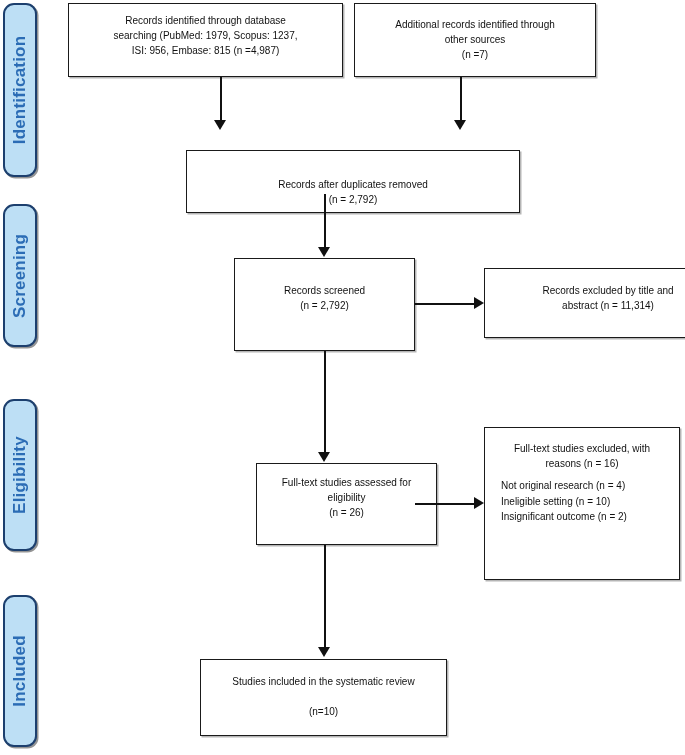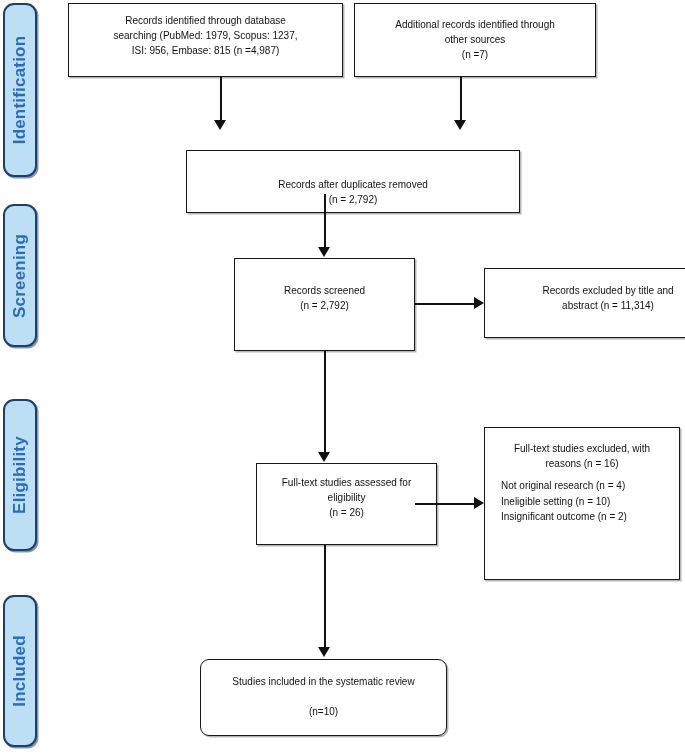--- a/index.html
+++ b/index.html
@@ -170,19 +170,19 @@
     <div class="box-text">Full-text studies excluded, with
 reasons (n = 16)</div>
     <div class="box-text left-align" style="margin-top:7px;">Not original research (n = 4)
 Ineligible setting (n = 10)
 Insignificant outcome (n = 2)</div>
   </div>
 
   <div class="vline" style="left:324px; top:545px; height:103px;"></div>
   <div class="arrow-down" style="left:318px; top:647px;"></div>
 
-  <div class="flow-box" style="left:200px; top:659px; width:247px; height:77px; padding-top:14px;border-radius:9px;">
+  <div class="flow-box" style="left:200px; top:659px; width:247px; height:77px; padding-top:14px;">
     <div class="box-text">Studies included in the systematic review
 
 (n=10)</div>
   </div>
 
 </div>
 
 </body></html>

